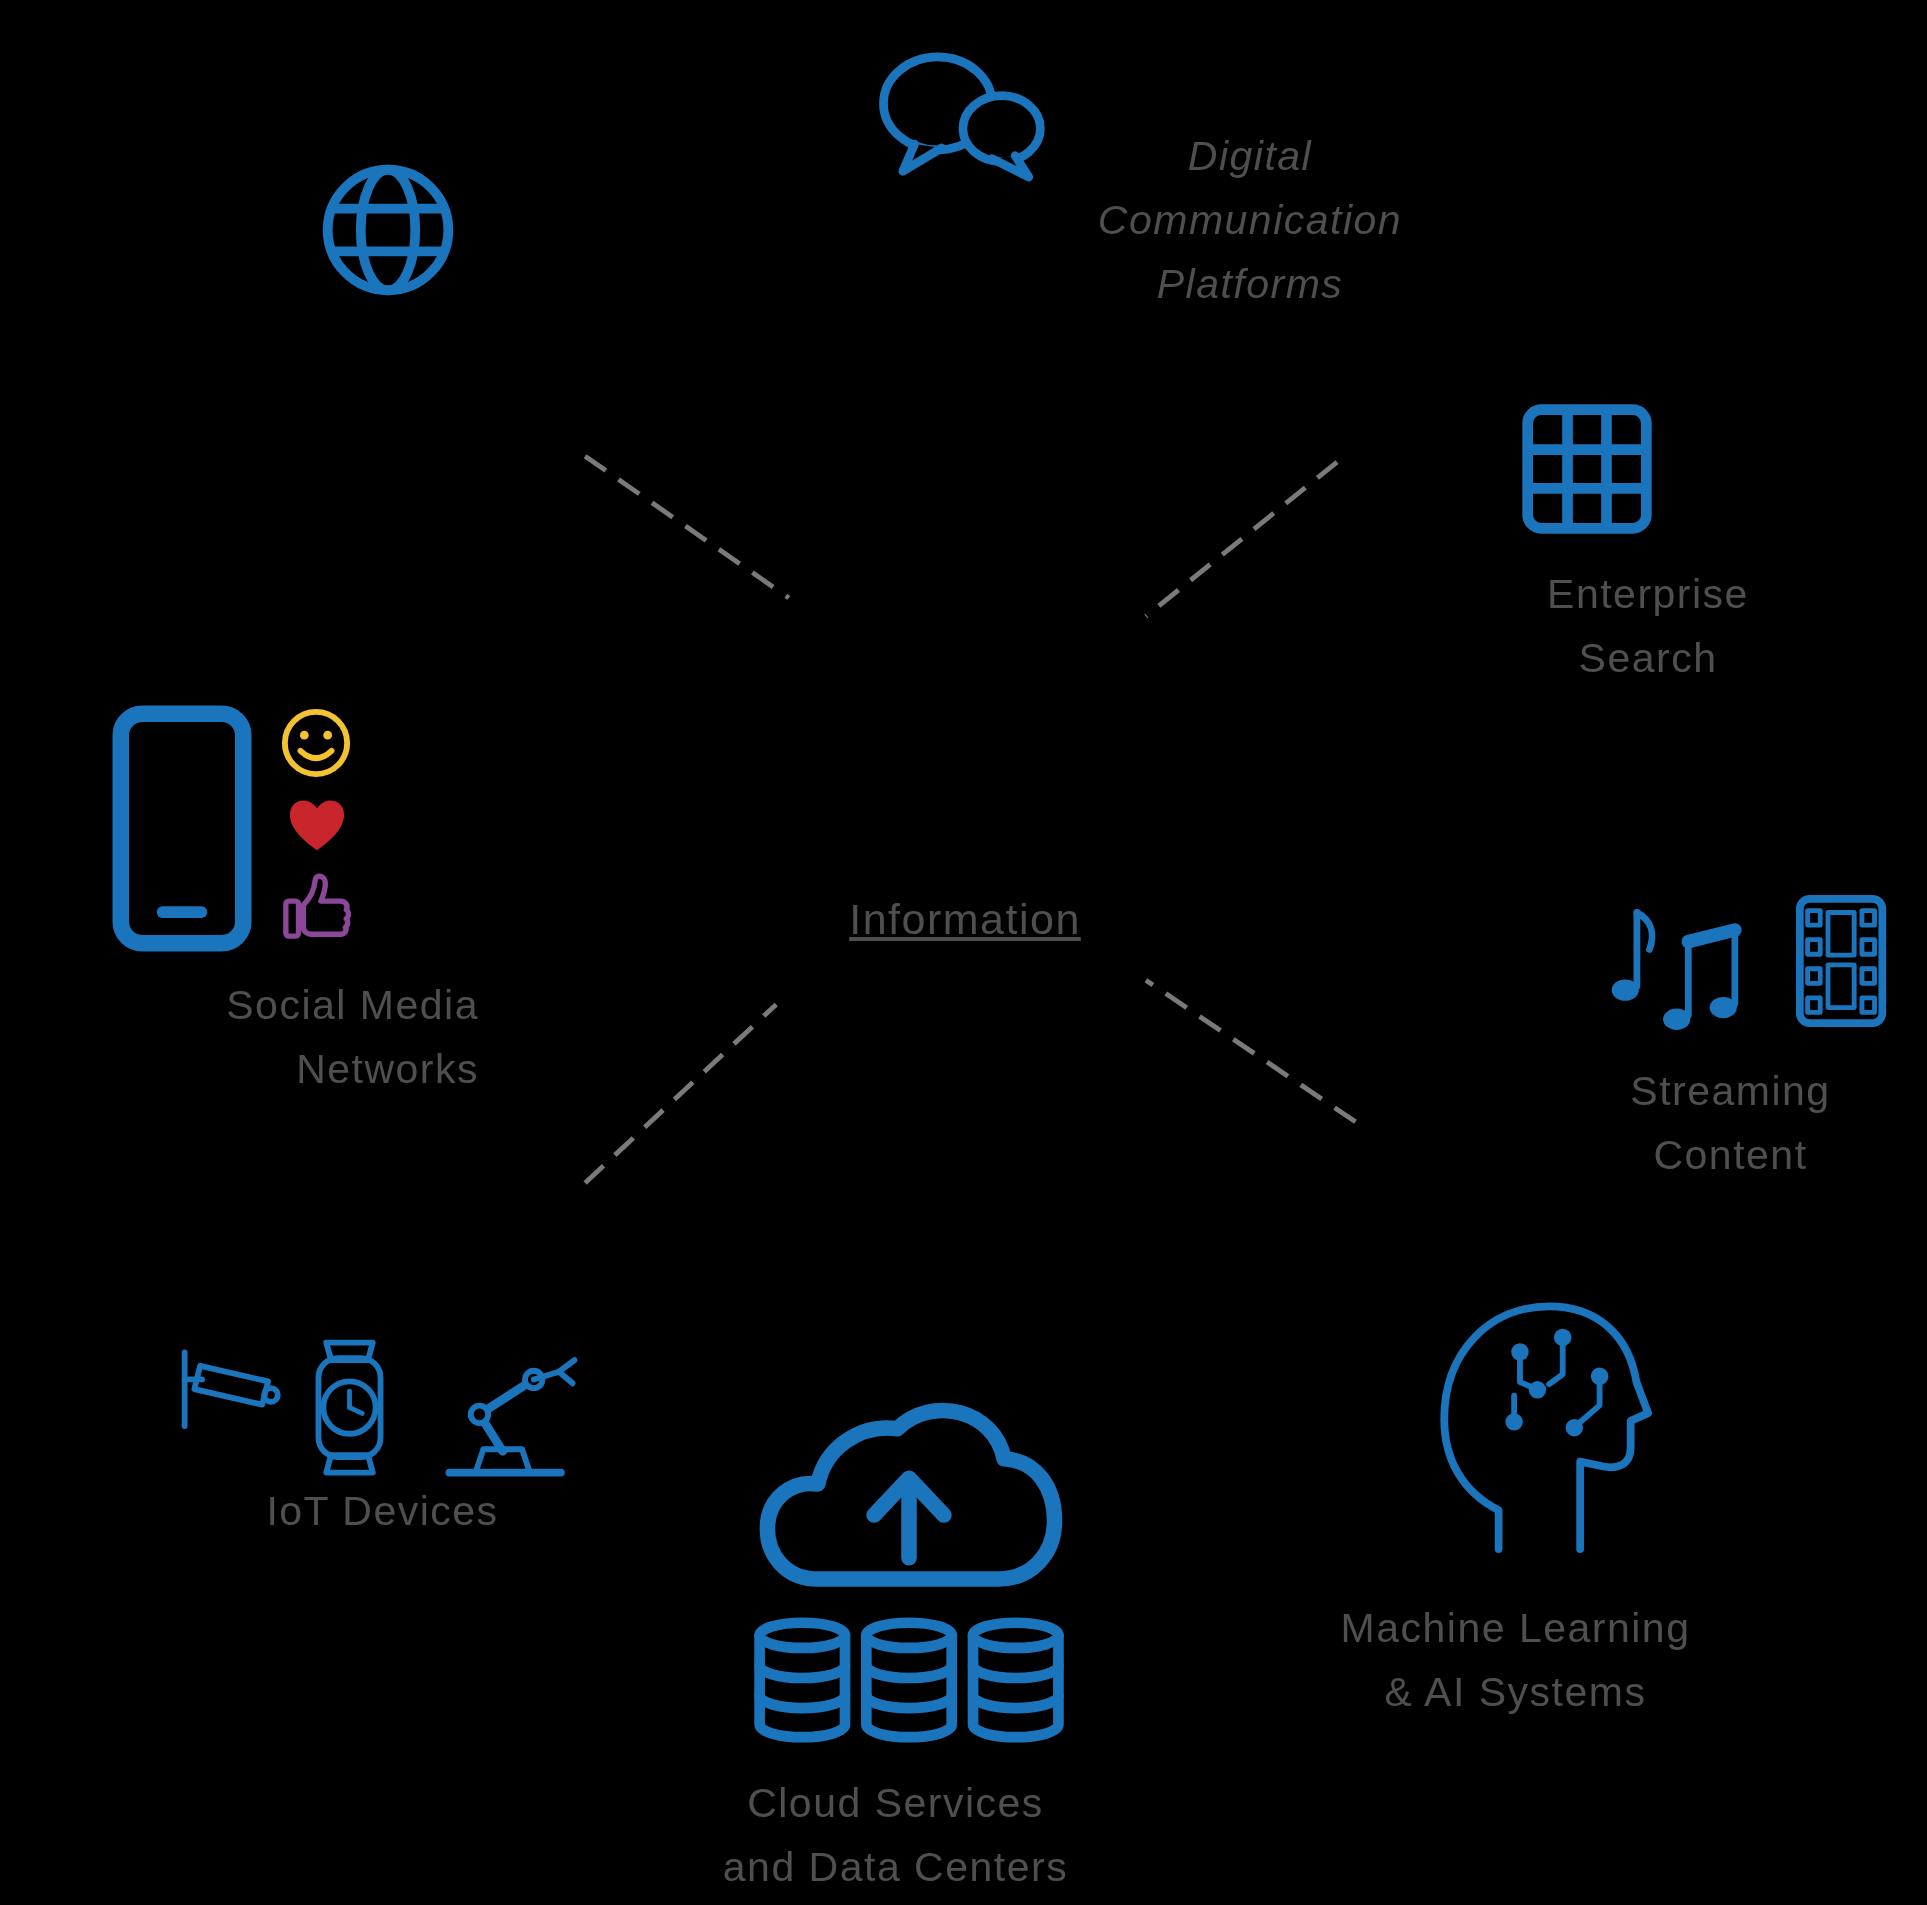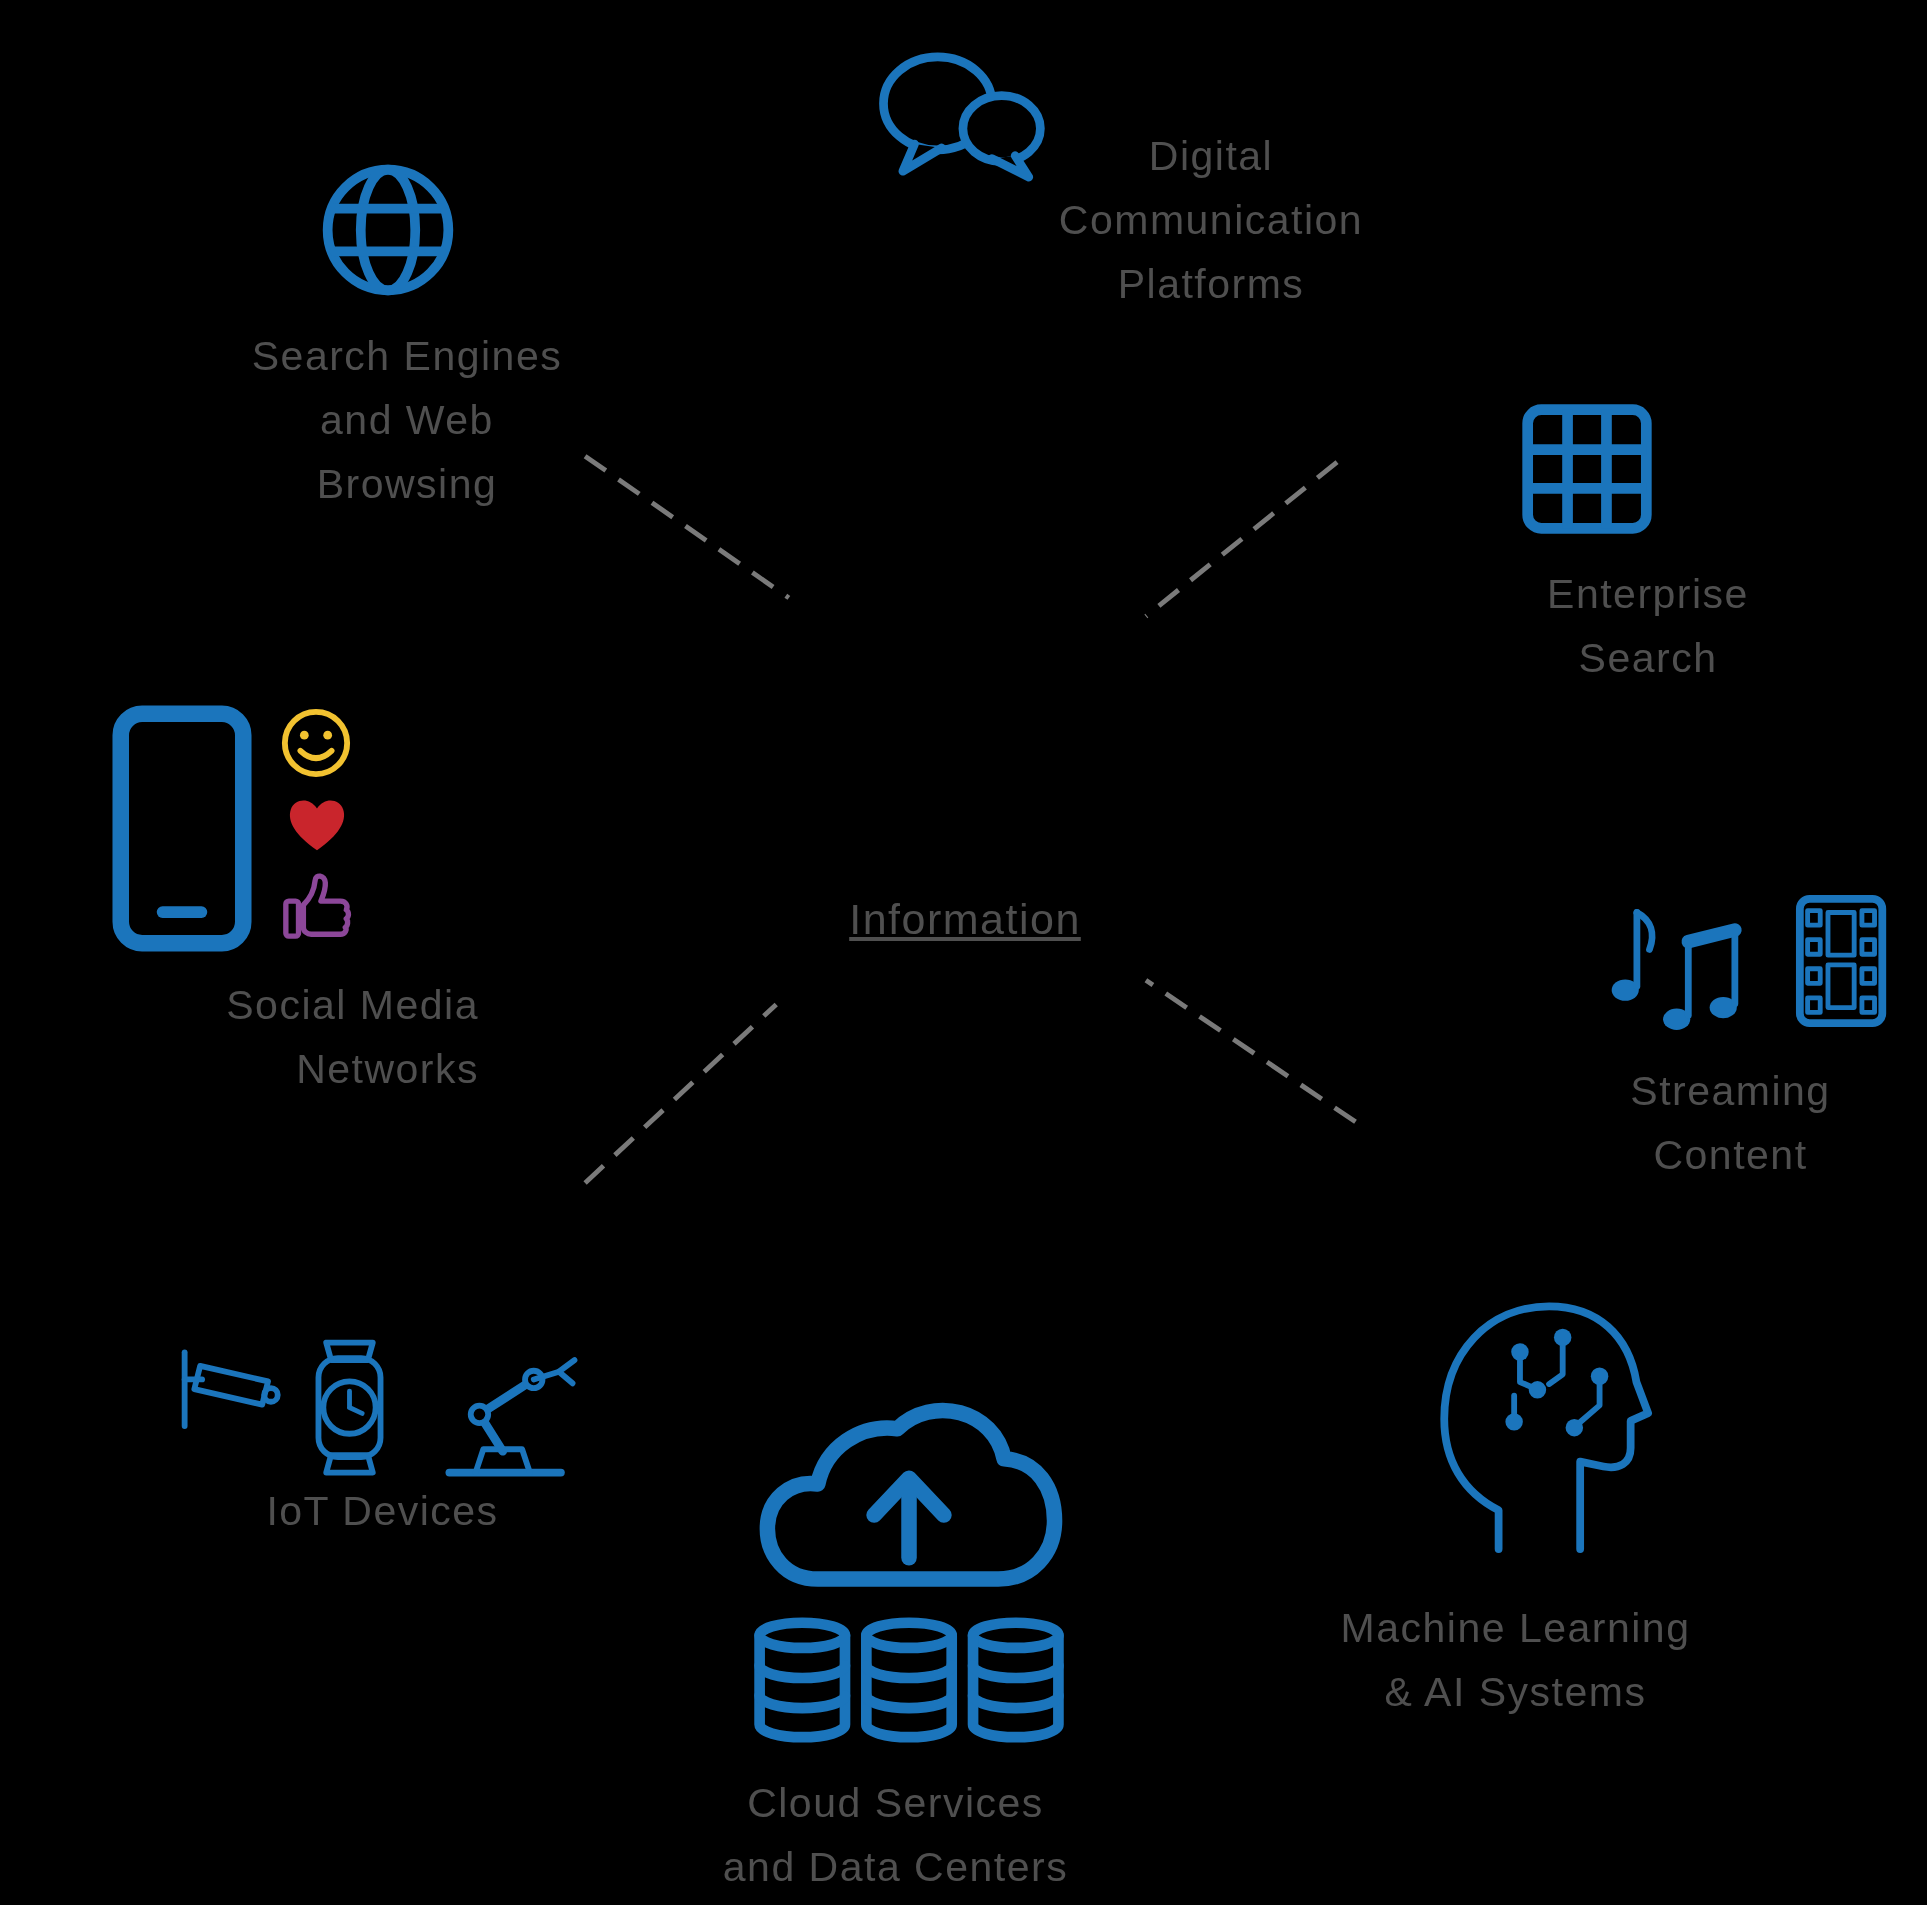--- a/index.html
+++ b/index.html
@@ -39,21 +39,21 @@
   .ic-streaming { left:1601px; top:862px;  width:291px; height:199px; }
   .ic-phone     { left:109px;  top:706px;  width:146px; height:245px; }
   .ic-smiley    { left:279px;  top:706px;  width:74px;  height:74px; }
   .ic-heart     { left:282px;  top:792px;  width:70px;  height:64px; }
   .ic-thumb     { left:280px;  top:866px;  width:76px;  height:78px; }
   .ic-aihead    { left:1419px; top:1279px; width:233px; height:277px; }
   .ic-cloud     { left:742px;  top:1354px; width:335px; height:390px; }
   .ic-iot       { left:173px;  top:1325px; width:417px; height:170px; }
 
   
-  .lb-communication { left:978px; top:124px;  width:466px; }
+  .lb-communication { left:1017px; top:124px;  width:466px;font-style:italic; }
   .lb-search        { left:174px;  top:324px;  width:466px; }
   .lb-enterprise    { left:1444px; top:562px;  width:408px; }
   .lb-streaming     { left:1546px; top:1059px; width:369px; }
   .lb-social        { left:71px;   top:973px; width:408px;text-align:right; }
   .lb-ai            { left:1263px; top:1596px; width:505px; }
   .lb-cloud         { left:643px;  top:1771px; width:505px; }
   .lb-iot           { left:227px;  top:1479px; width:311px; }
   .lb-center        { left:761px;  top:886px;  width:408px;text-decoration:underline; }
 
   .dashes { position:absolute; left:0; top:0; width:1927px; height:1906px; }
@@ -90,23 +90,20 @@
 Platforms</div>
 
   <span class="icon blue ic-globe">
     <svg viewBox="0 0 150 150" fill="none" stroke="currentColor" stroke-width="10" stroke-linecap="round">
       <circle cx="75" cy="75" r="62"></circle>
       <ellipse cx="75" cy="75" rx="28" ry="62"></ellipse>
       <path d="M20 53 H130"></path>
       <path d="M20 97 H130"></path>
     </svg>
   </span>
-  <div class="label lb-search">Search Engines
-and Web
-Browsing</div>
 
   <span class="icon blue ic-grid">
     <svg viewBox="0 0 146 146" fill="none" stroke="currentColor" stroke-width="11" stroke-linejoin="round">
       <rect x="12" y="12" width="122" height="122" rx="14"></rect>
       <path d="M53 12 V134 M93 12 V134 M12 53 H134 M12 93 H134"></path>
     </svg>
   </span>
   <div class="label lb-enterprise">Enterprise
 Search</div>
 

